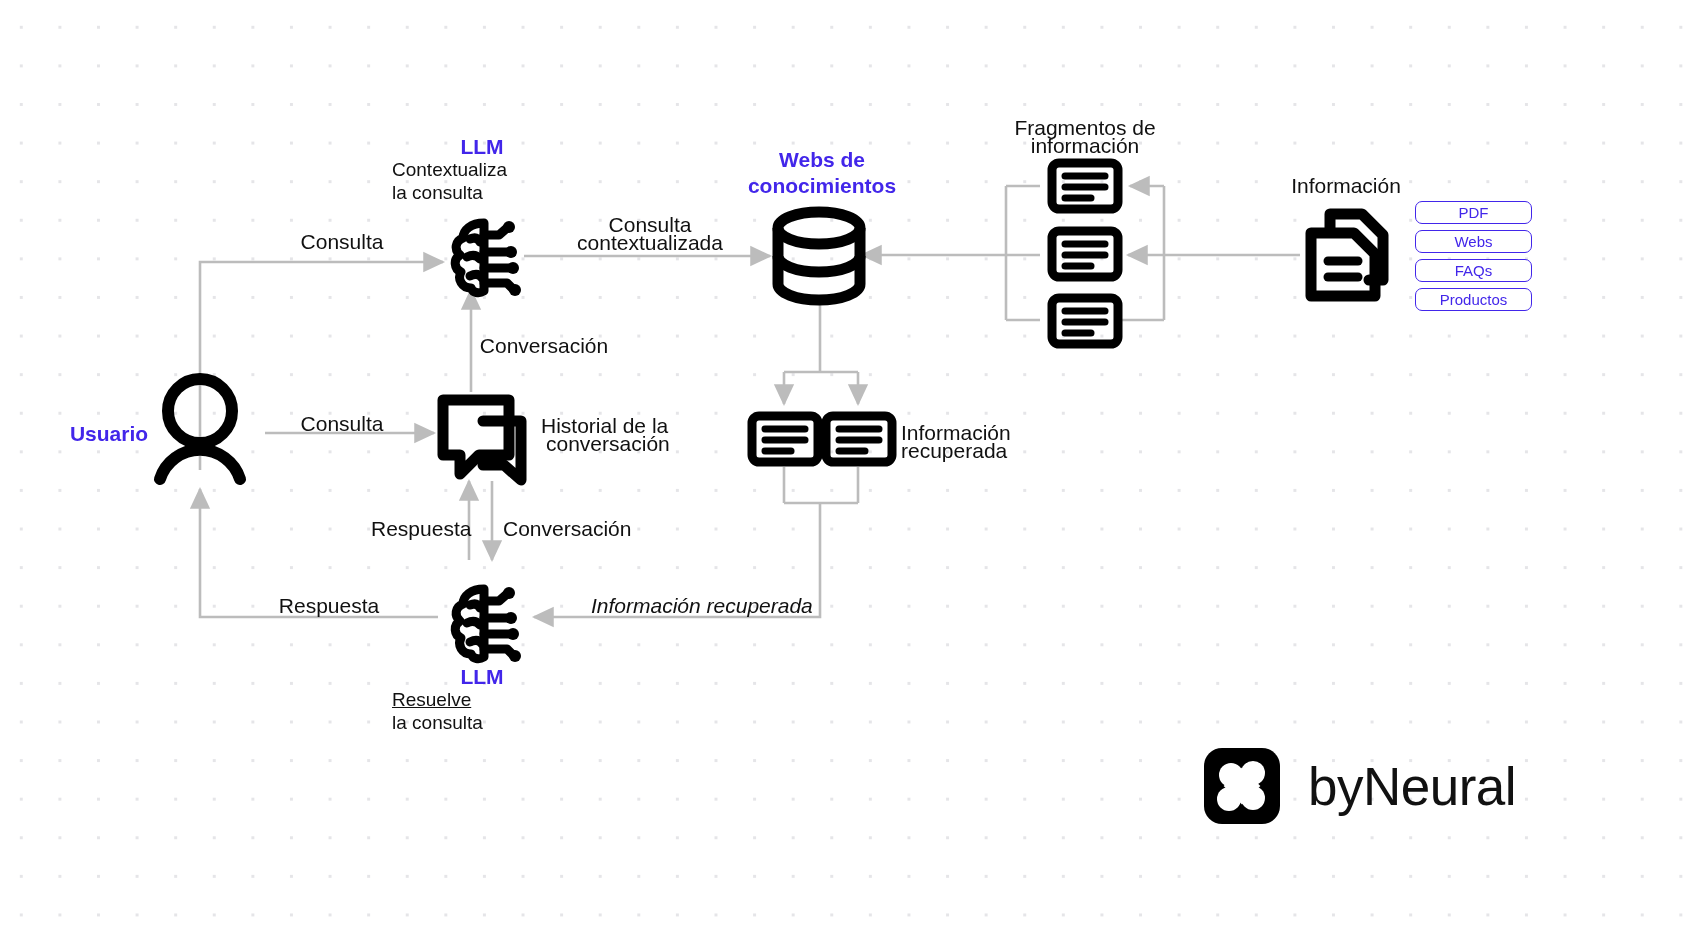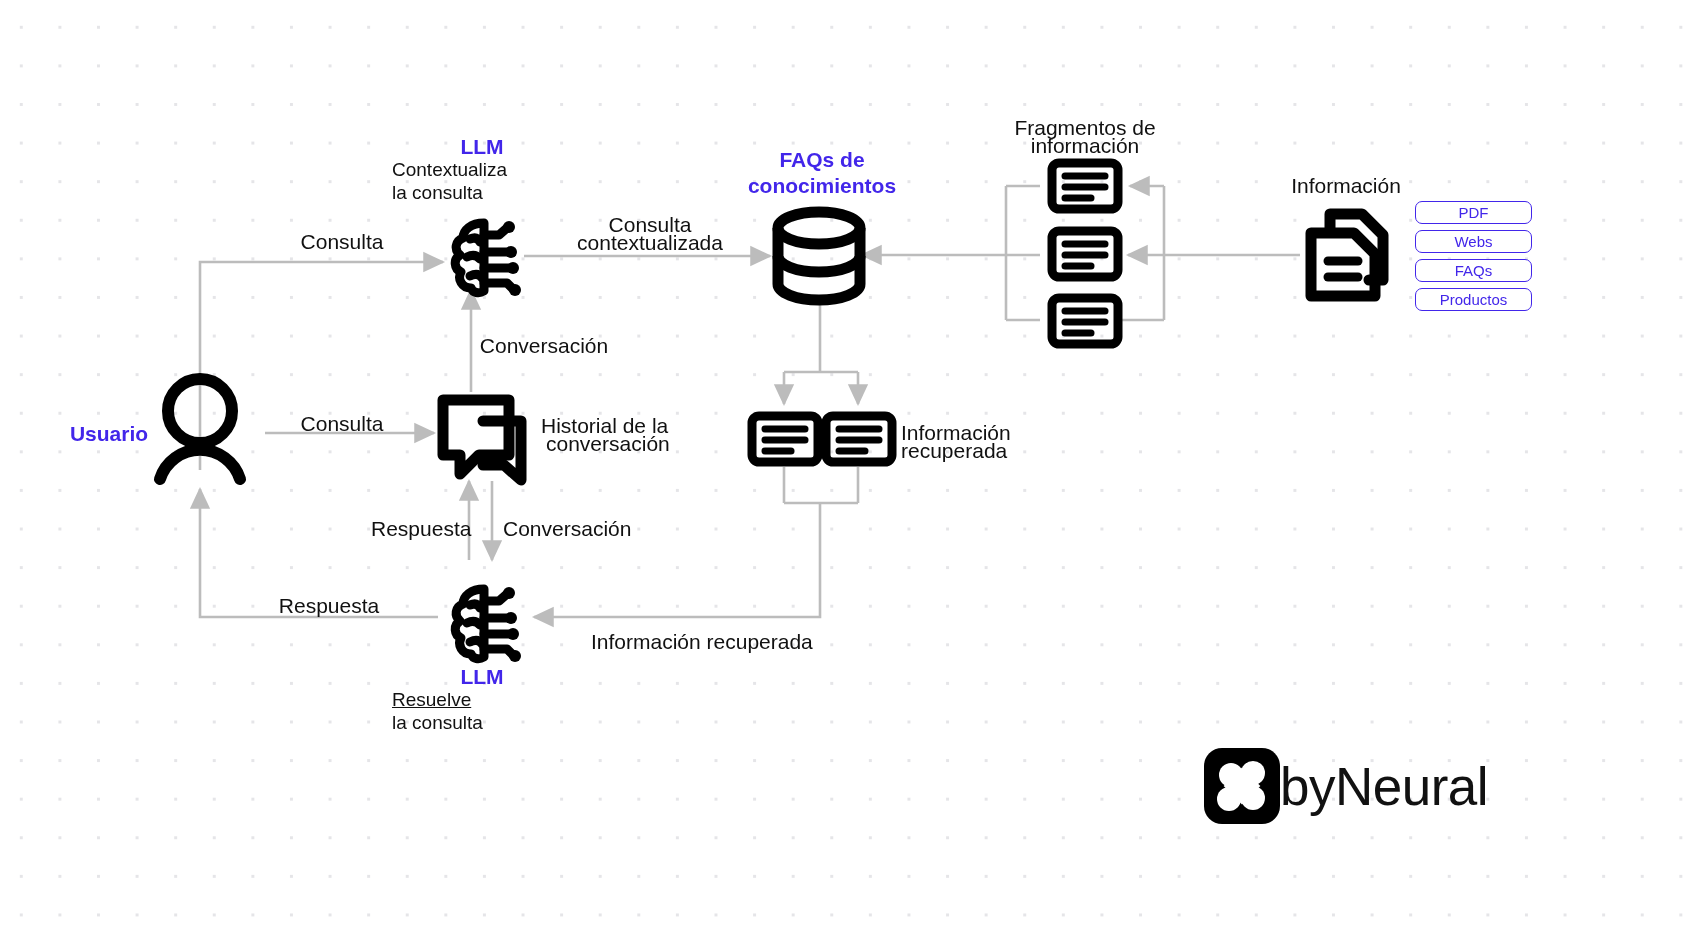--- a/index.html
+++ b/index.html
@@ -34,21 +34,21 @@
     color:#4226ea;
     font-size:15px;
     text-align:center;
     line-height:21px;
     height:23px;
     width:117px;
     background:#ffffff;
   }
 
   
-  #logo{position:absolute;left:1204px;top:748px;display:flex;align-items:center;gap:0;justify-content:center;}
+  #logo{position:absolute;left:1204px;top:748px;display:flex;align-items:center;gap:28px;justify-content:center;}
   #logo-mark{width:76px;height:76px;border-radius:18px;background:#000000;position:relative;}
   #logo-mark i{position:absolute;background:#ffffff;display:block;}
   .lm-c{border-radius:50%;width:24px;height:24px;}
   #logo-word{font-size:53px;color:#111111;letter-spacing:-0.5px;font-family:"Liberation Sans","DejaVu Sans",sans-serif;}
 </style>
 </head>
 <body>
 
 <div id="canvas">
 
@@ -202,40 +202,40 @@
   <div class="sub" style="left:392px;top:158px;width:180px;">Contextualiza</div>
   <div class="sub" style="left:392px;top:181px;width:180px;">la consulta</div>
 
   <div class="hd hd-big" style="left:412px;top:663px;width:140px;">LLM</div>
   <div class="sub" style="left:392px;top:688px;width:180px;text-decoration:underline;">Resuelve</div>
   <div class="sub" style="left:392px;top:711px;width:180px;">la consulta</div>
 
   <div class="lbl l" style="left:541px;top:416px;">Historial de la</div>
   <div class="lbl l" style="left:546px;top:434px;">conversación</div>
 
-  <div class="hd hd-big" style="left:722px;top:146px;width:200px;">FAQs de</div>
+  <div class="hd hd-big" style="left:722px;top:146px;width:200px;">Webs de</div>
   <div class="hd hd-big" style="left:722px;top:172px;width:200px;">conocimientos</div>
 
   <div class="lbl c" style="left:1005px;top:118px;width:160px;">Fragmentos de</div>
   <div class="lbl c" style="left:1005px;top:136px;width:160px;">información</div>
 
   <div class="lbl c" style="left:1272px;top:176px;width:148px;">Información</div>
 
   <div class="lbl l" style="left:901px;top:423px;">Información</div>
   <div class="lbl l" style="left:901px;top:441px;">recuperada</div>
 
   <div class="lbl c" style="left:277px;top:232px;width:130px;">Consulta</div>
   <div class="lbl c" style="left:277px;top:414px;width:130px;">Consulta</div>
   <div class="lbl c" style="left:478px;top:336px;width:132px;">Conversación</div>
   <div class="lbl c" style="left:585px;top:215px;width:130px;">Consulta</div>
   <div class="lbl c" style="left:575px;top:233px;width:150px;">contextualizada</div>
   <div class="lbl c" style="left:371px;top:519px;width:100px;">Respuesta</div>
   <div class="lbl c" style="left:503px;top:519px;width:112px;">Conversación</div>
   <div class="lbl c" style="left:277px;top:596px;width:104px;">Respuesta</div>
-  <div class="lbl c" style="left:591px;top:632px;width:180px;">Información recuperada</div>
+  <div class="lbl c" style="left:591px;top:596px;width:180px;font-style:italic;">Información recuperada</div>
 
   <div class="tag" style="left:1415px;top:201px;">PDF</div>
   <div class="tag" style="left:1415px;top:230px;">Webs</div>
   <div class="tag" style="left:1415px;top:259px;">FAQs</div>
   <div class="tag" style="left:1415px;top:288px;">Productos</div>
 
   <div id="logo">
     <div id="logo-mark">
       <i class="lm-c" style="left:15px;top:15px;"></i>
       <i class="lm-c" style="left:37px;top:13px;"></i>

